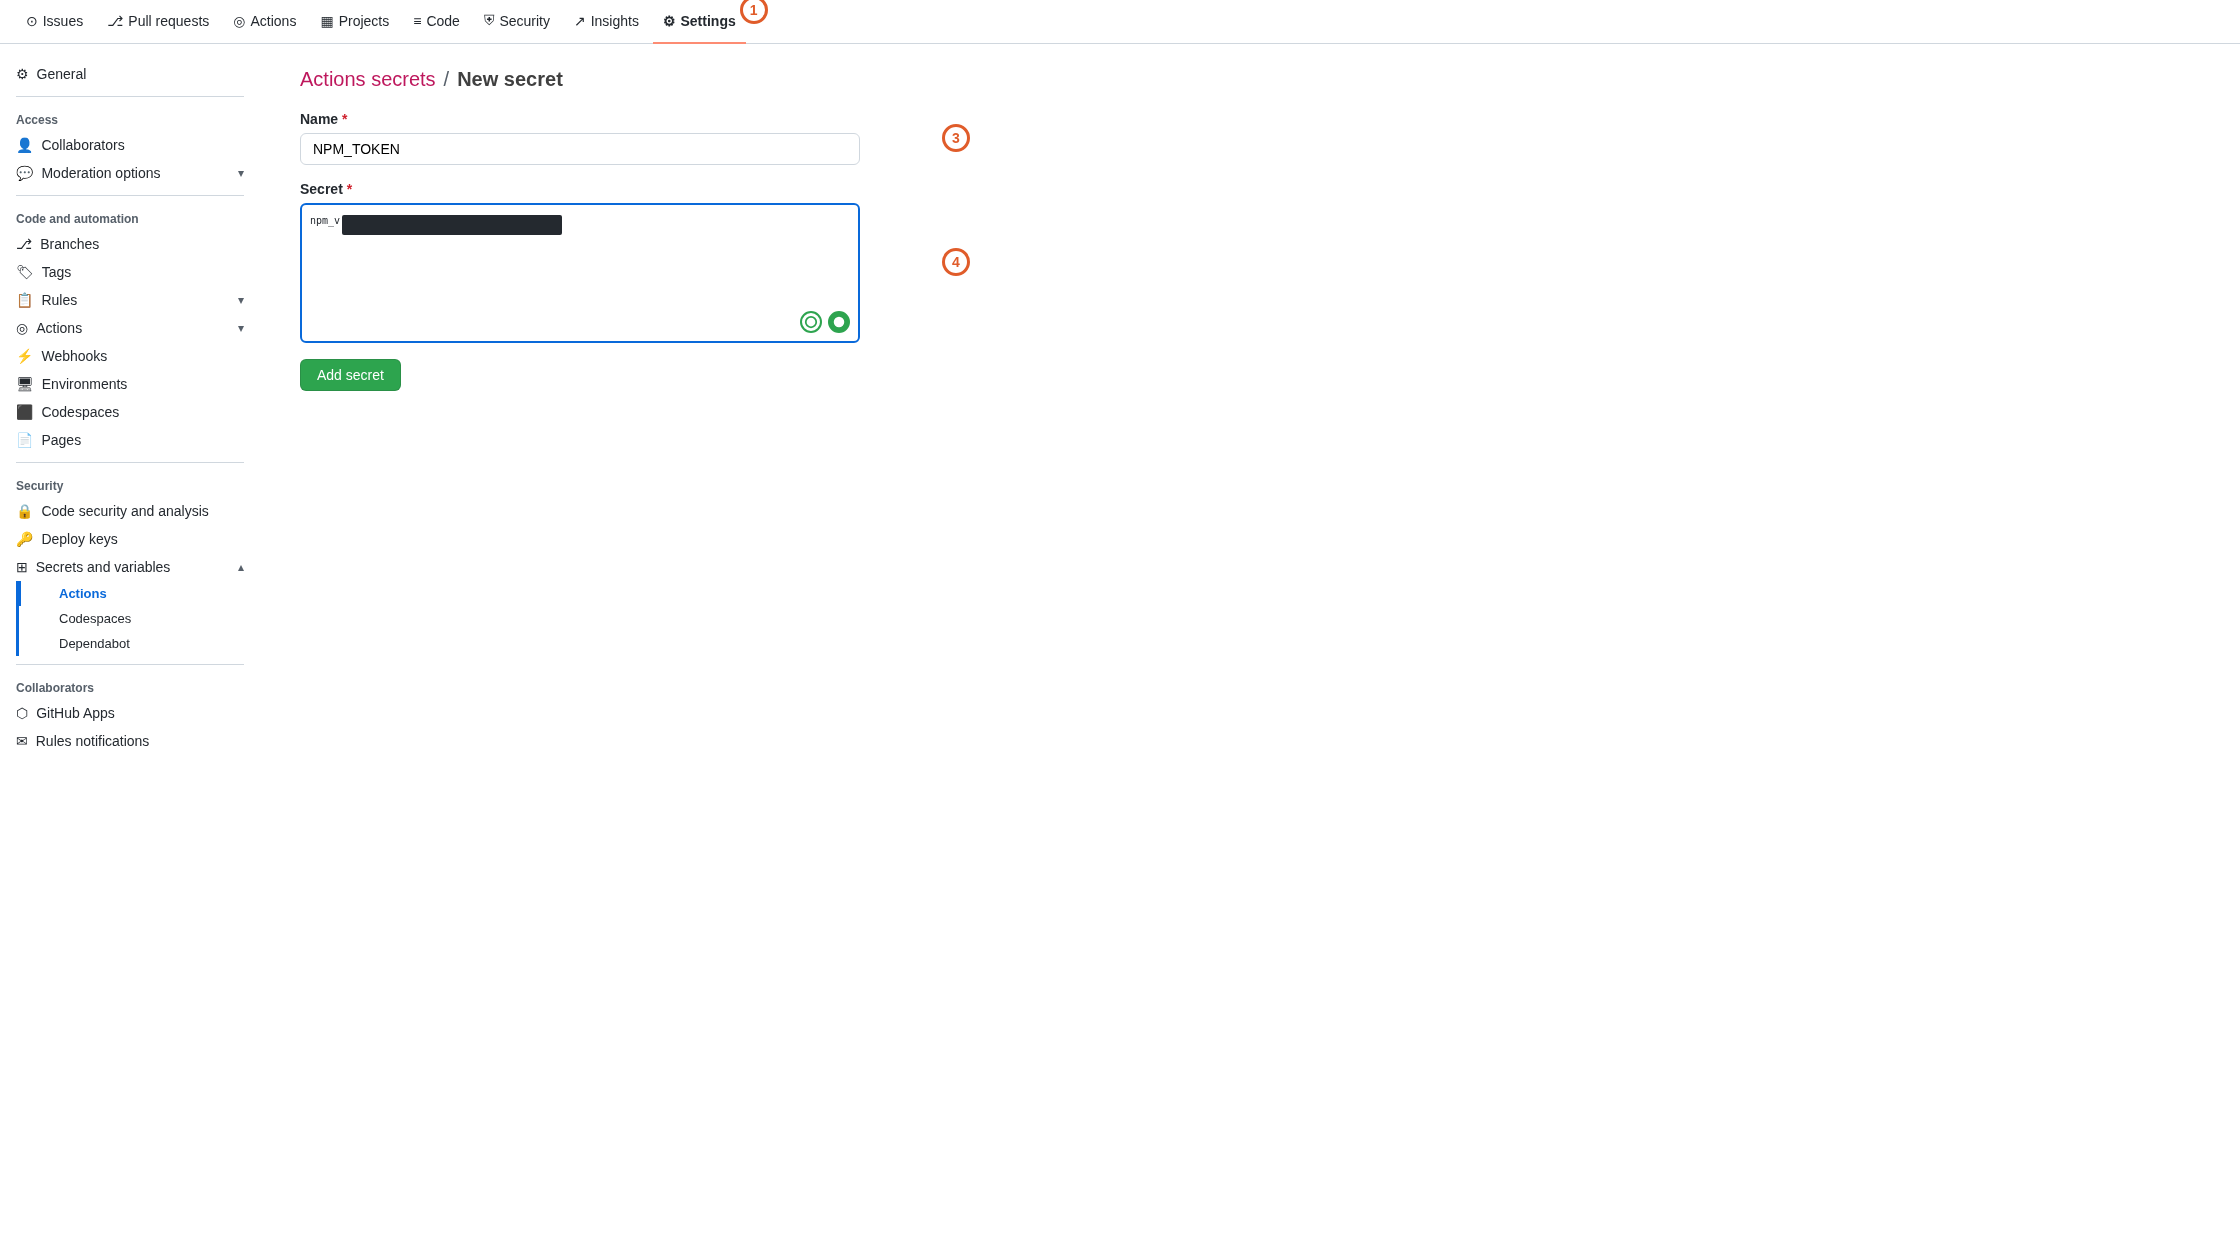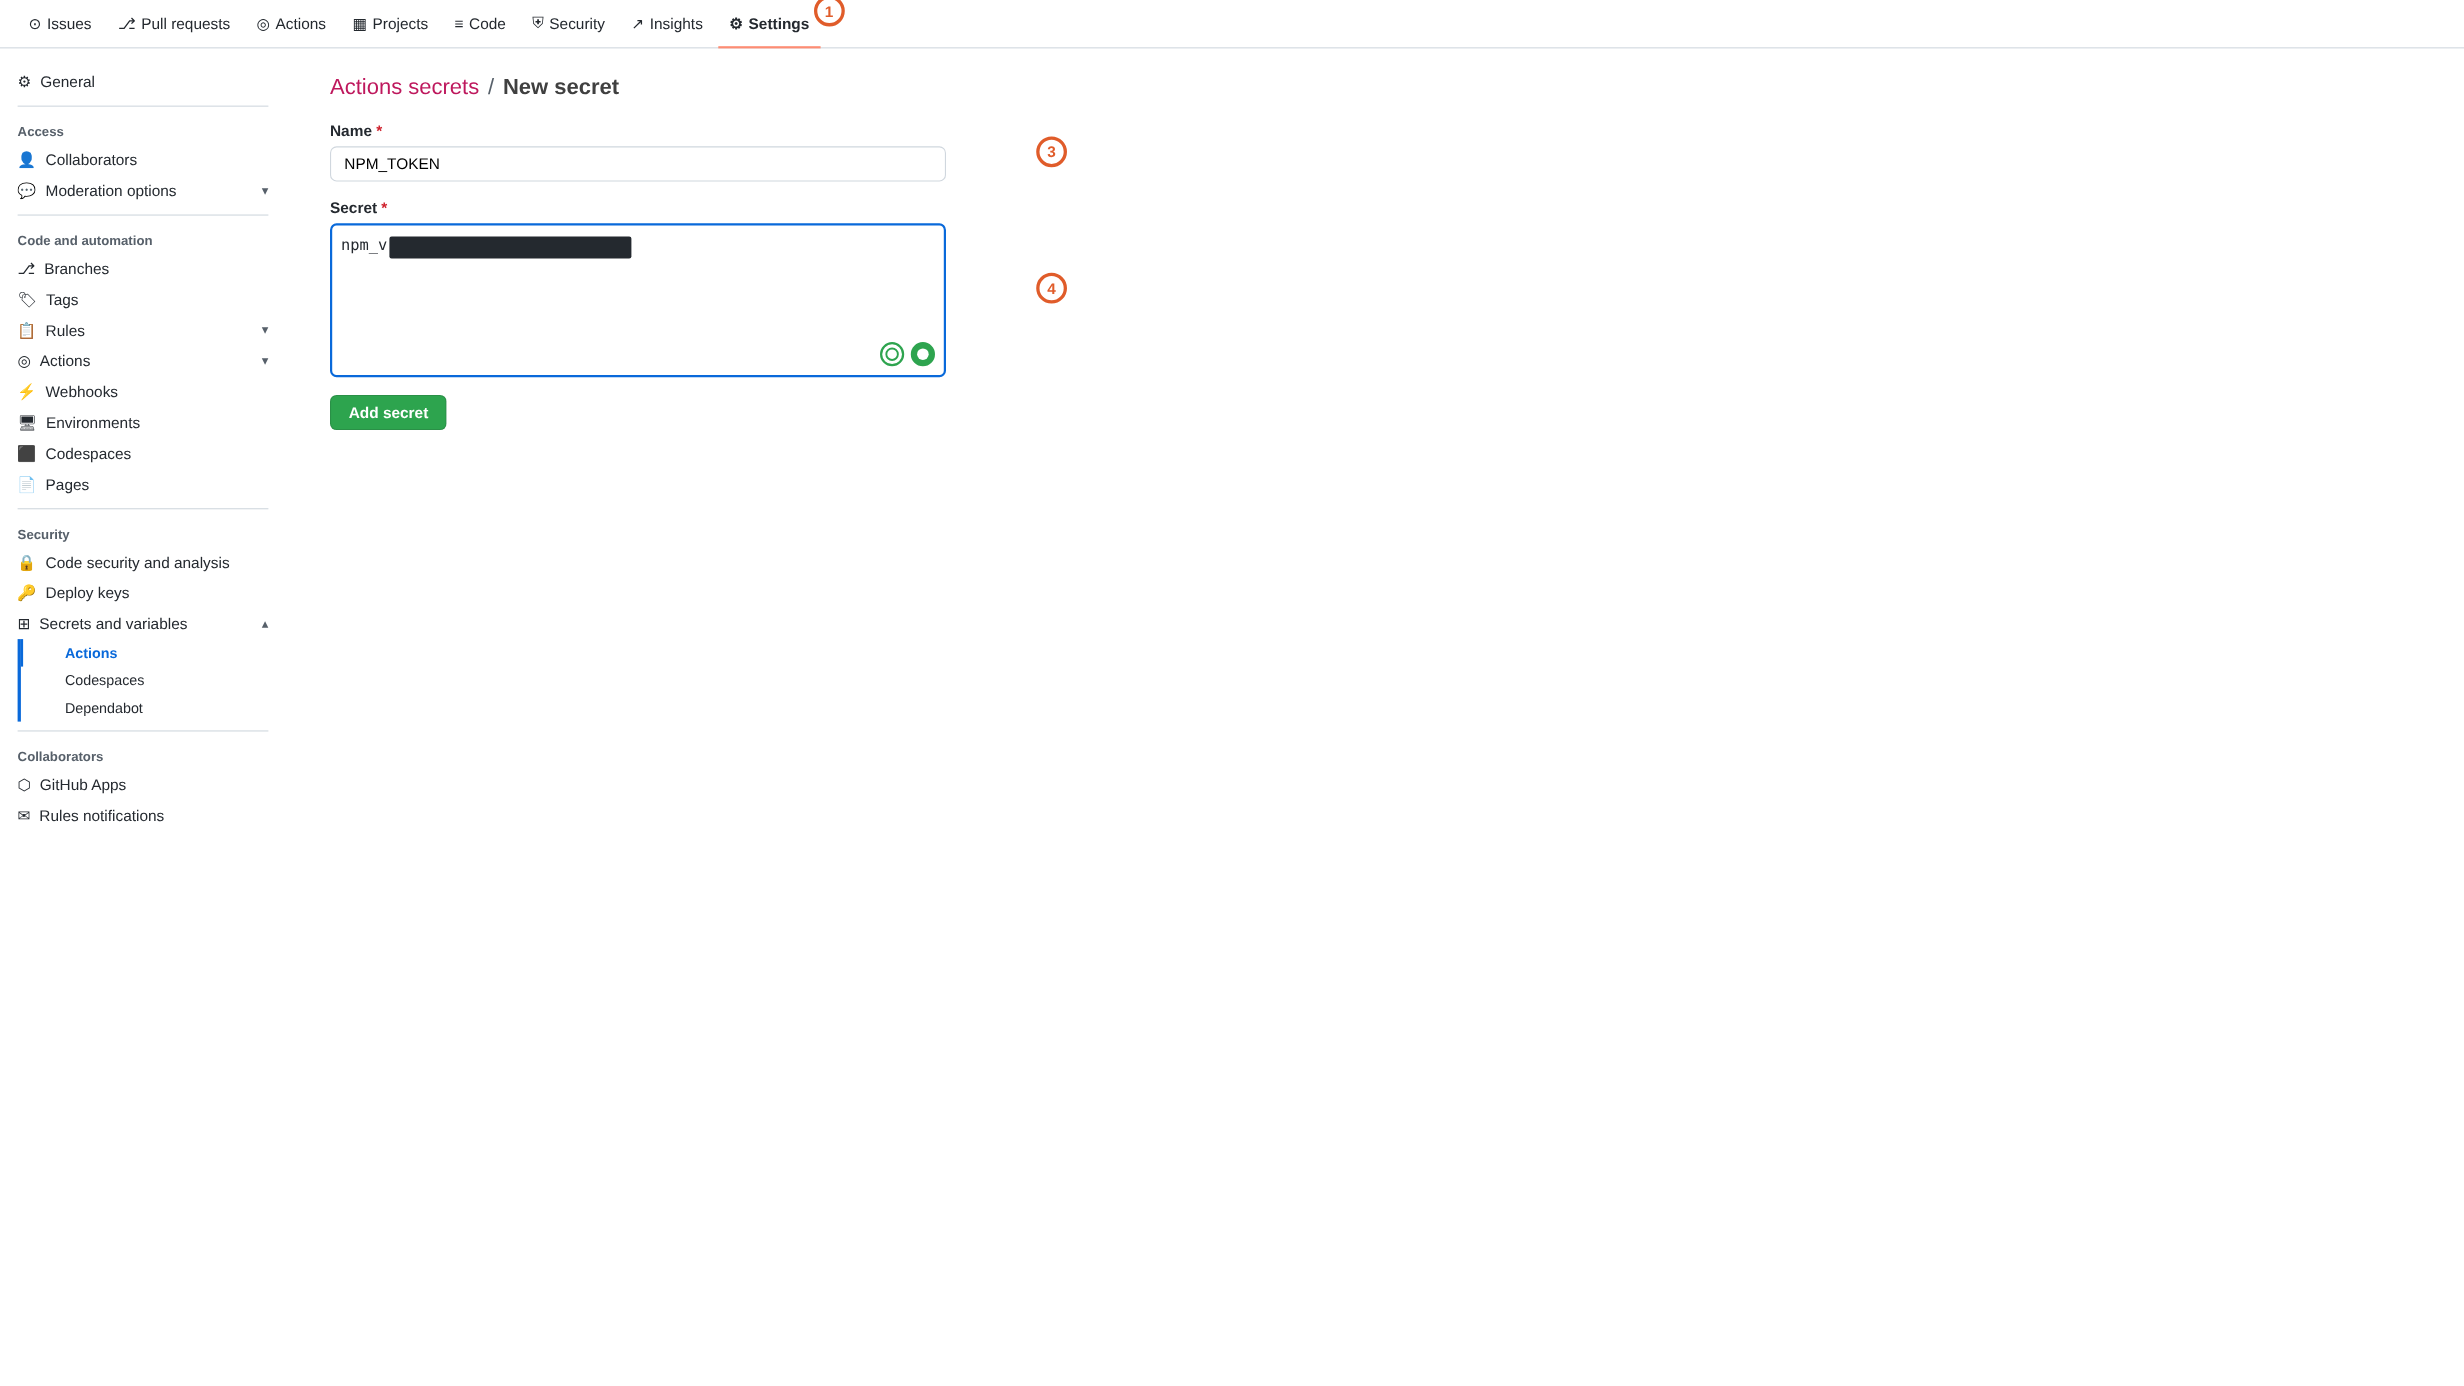--- a/index.html
+++ b/index.html
@@ -34,29 +34,29 @@
     .breadcrumb-current { color: #404040; font-weight: 700; }
 
     
     .form-group { margin-bottom: 16px; }
     .form-label { font-size: 14px; font-weight: 600; margin-bottom: 6px; display: block; }
     .form-label .required { color: #cf222e; }
     .form-input { width: 100%; max-width: 560px; padding: 5px 12px; font-size: 14px; border: 1px solid #d0d7de; border-radius: 6px; height: 32px; outline: none; }
 
     .secret-textarea-wrapper { position: relative; width: 560px; border: 2px solid #0969da; border-radius: 6px; padding: 8px; min-height: 140px; }
     .secret-textarea-inner { display: flex; align-items: flex-start; width: 100%; }
-    .secret-prefix { font-size: 14px; font-family: monospace; color: #24292f; white-space: nowrap; margin-right: 2px; margin-top: 2px; }
+    .secret-prefix { font-size: 10px; font-family: monospace; color: #24292f; white-space: nowrap; margin-right: 2px; margin-top: 2px; }
     .secret-masked { display: inline-block; background: #24292f; height: 20px; width: 220px; border-radius: 2px; margin-top: 2px; }
     .secret-icons { position: absolute; bottom: 8px; right: 8px; display: flex; gap: 6px; }
     .secret-icon-btn { width: 22px; height: 22px; border-radius: 50%; display: flex; align-items: center; justify-content: center; cursor: pointer; }
     .secret-icon-btn.teal-outline { border: 2px solid #2ea44f; background: #fff; }
     .secret-icon-btn.teal-fill { background: #2ea44f; border: 2px solid #2ea44f; }
 
     
-    .btn-primary { background: #2da44e; color: #fff; border: 1px solid rgba(27,31,36,0.15); border-radius: 6px; padding: 5px 16px; font-size: 14px; font-weight: 700; cursor: pointer; height: 32px; }
+    .btn-primary { background: #2da44e; color: #fff; border: 1px solid rgba(27,31,36,0.15); border-radius: 6px; padding: 5px 16px; font-size: 14px; font-weight: 400; cursor: pointer; height: 32px; }
 
     
     .ann-1 { top: 6px; right: -18px; }
 
     .relative { position: relative; }
   </style>
 </head>
 <body>
 
 <nav>

